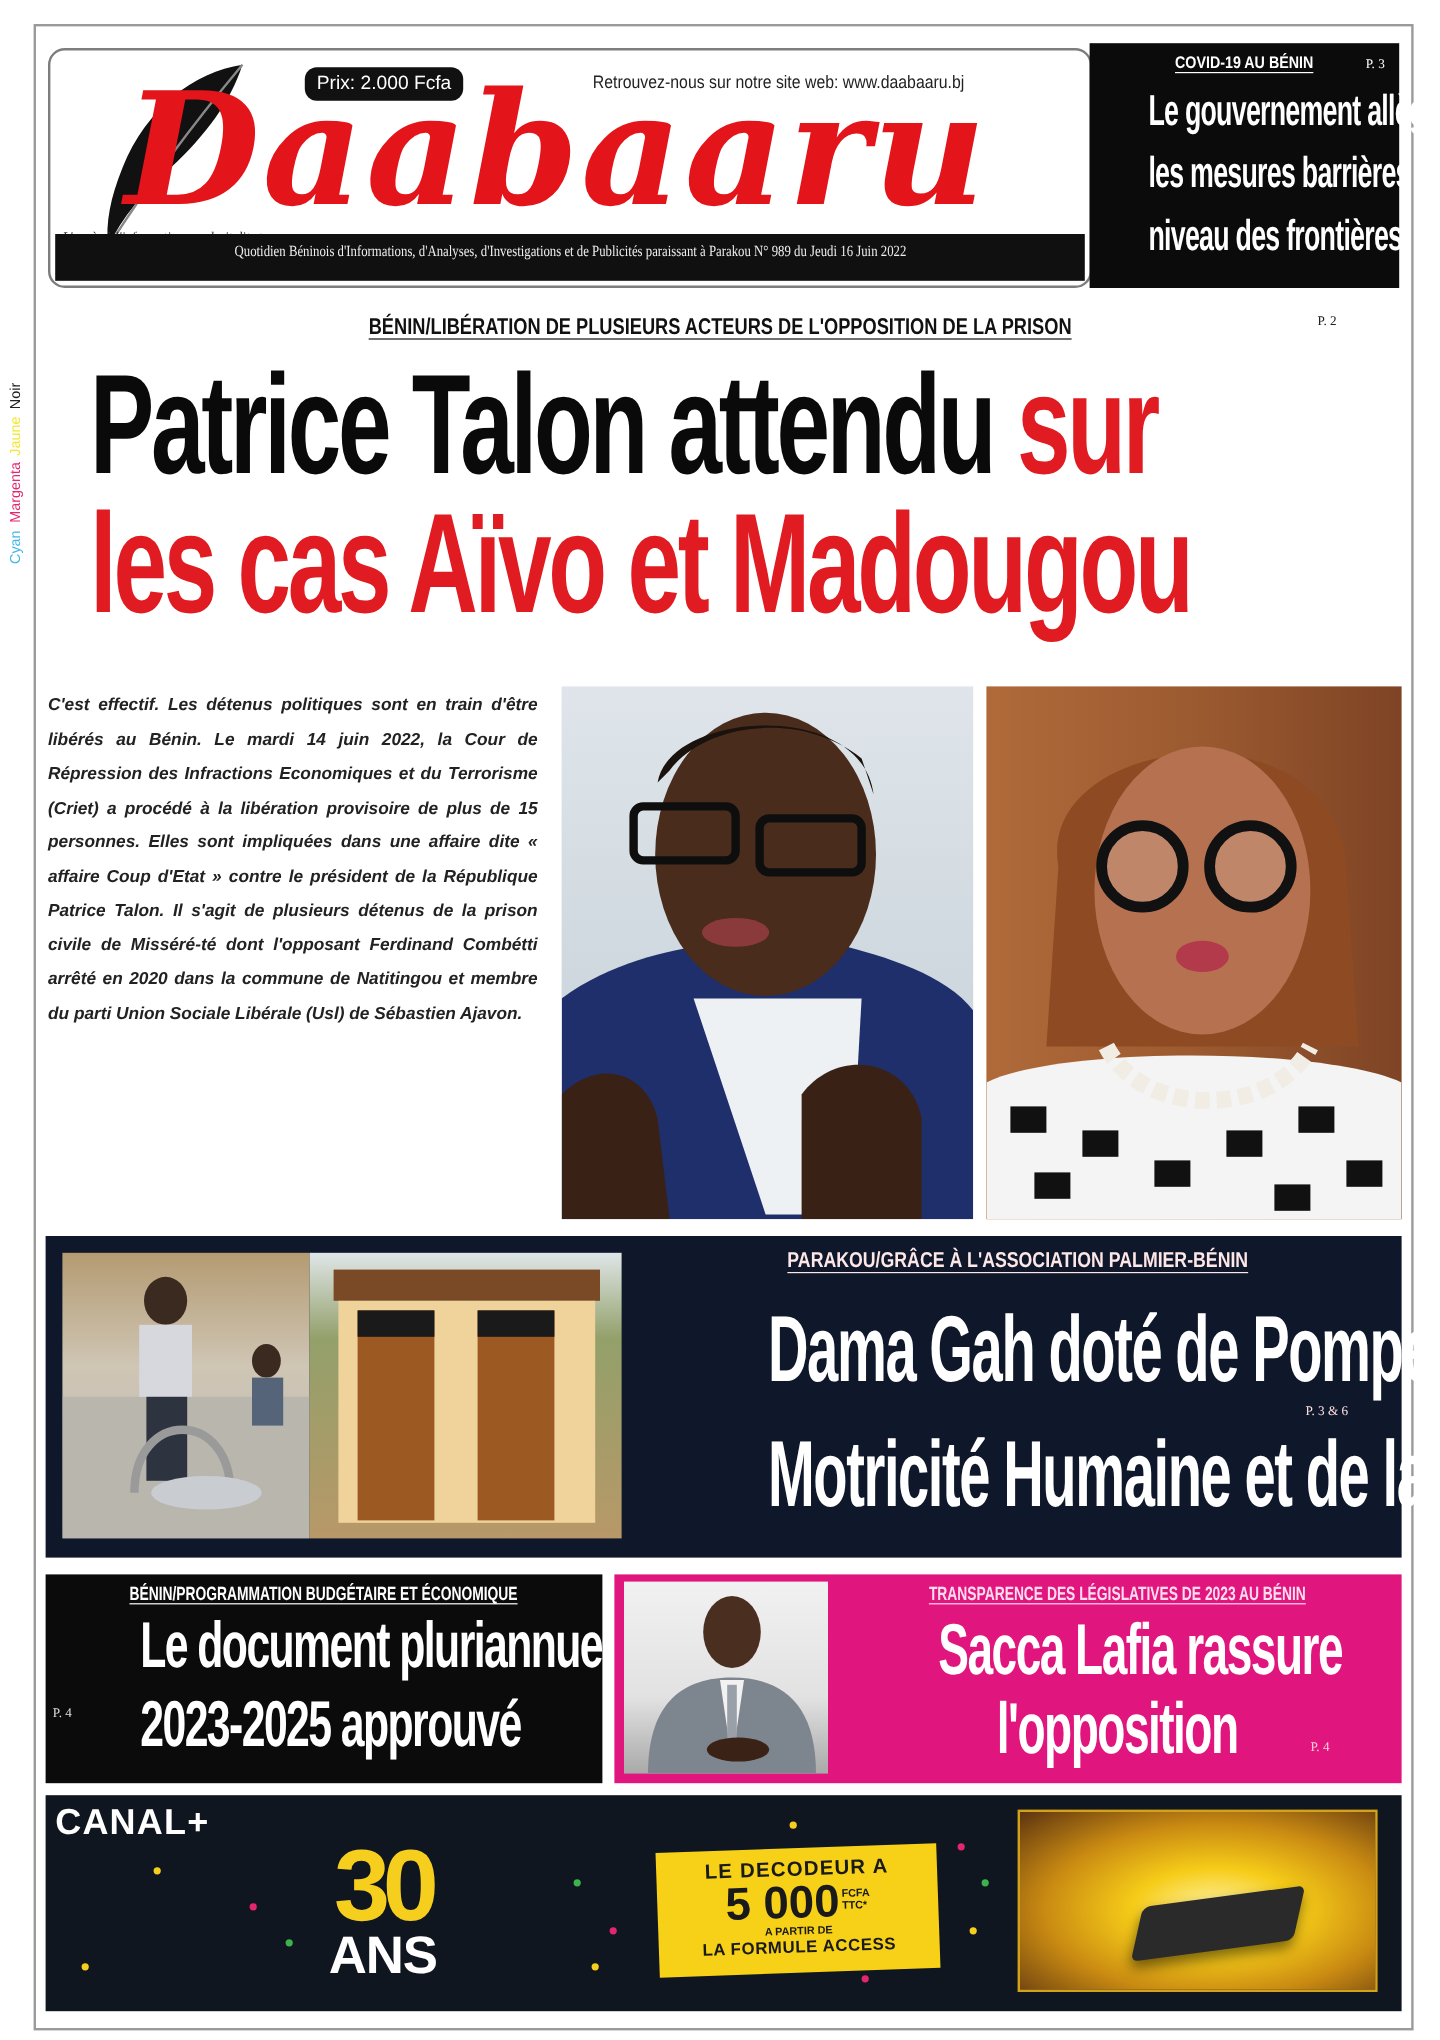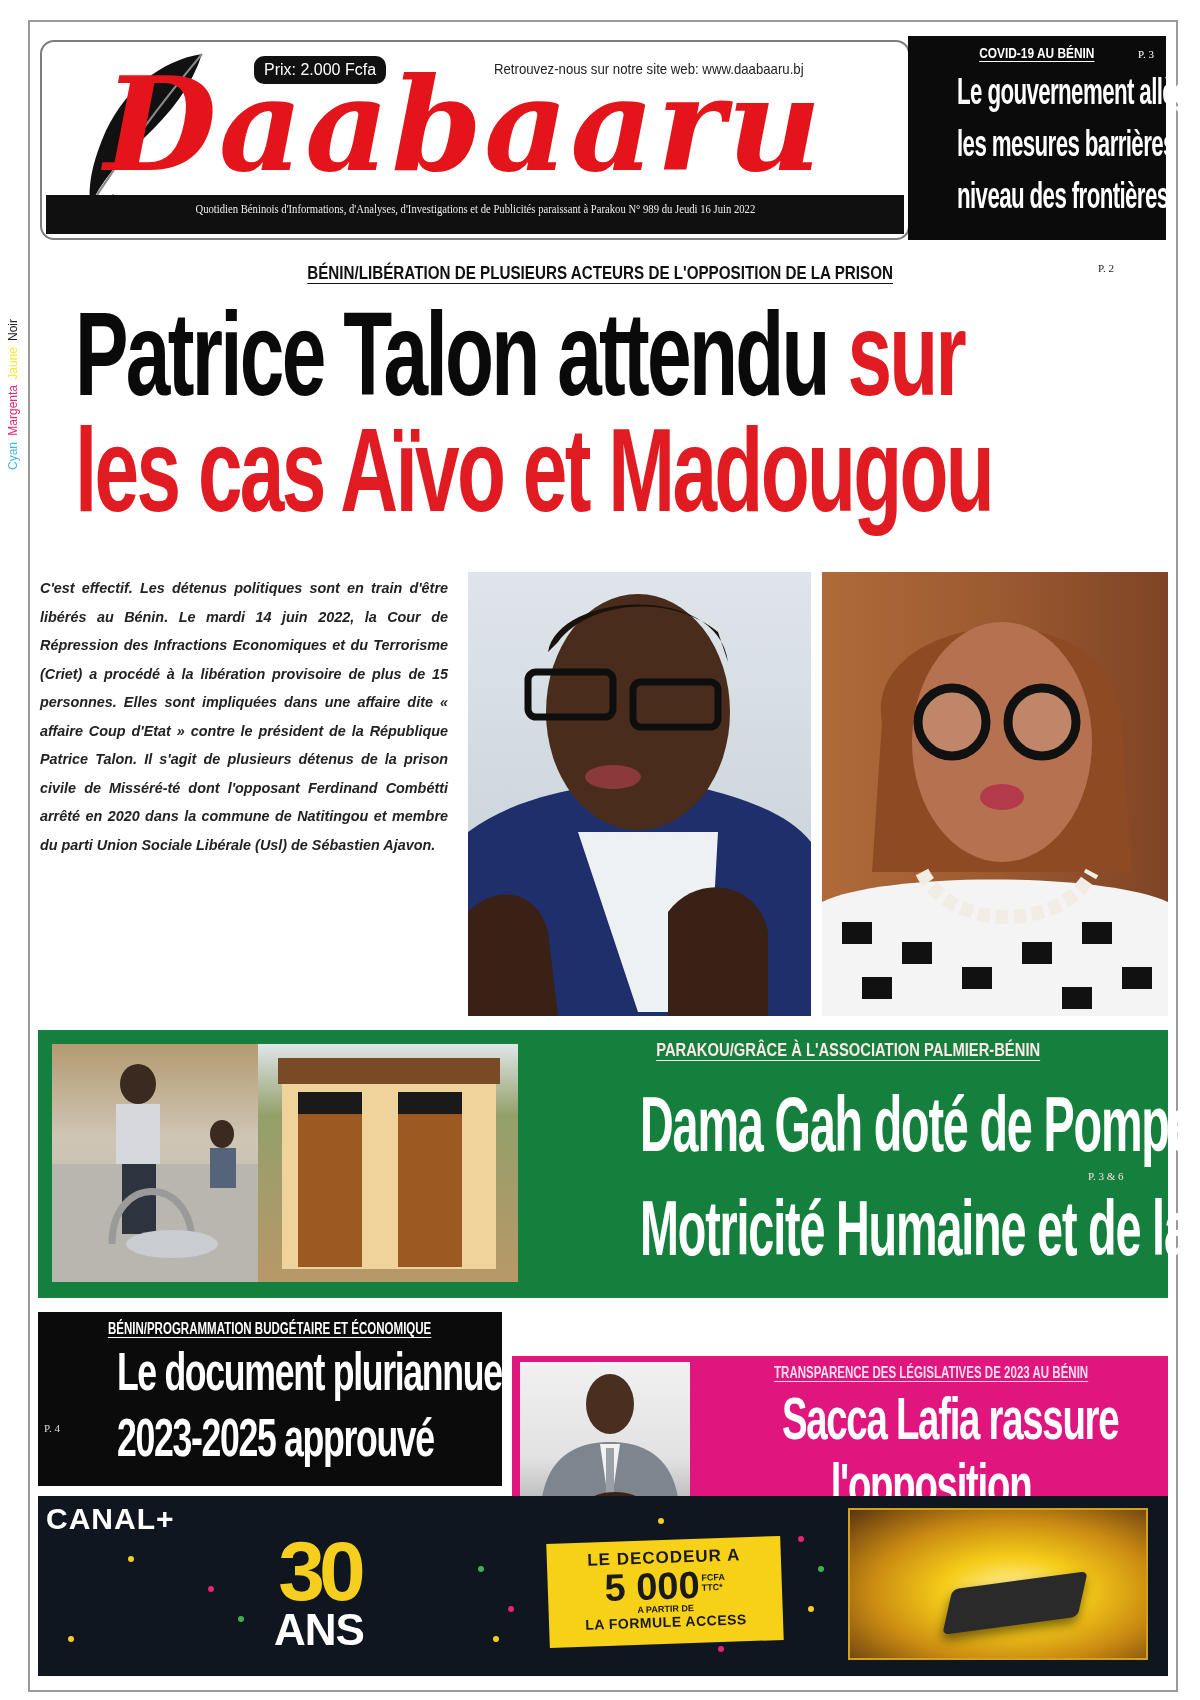--- a/index.html
+++ b/index.html
@@ -110,21 +110,21 @@
     background: linear-gradient(180deg, #dfe5ea 0%, #cfd8df 55%, #c7cfd6 100%);
   }
   .photo-woman {
     left: 822px; top: 572px; width: 346px; height: 444px;
     background: linear-gradient(90deg, #b06a3a 0%, #9c5a30 50%, #7e4425 100%);
   }
 
   
   .red-story {
     position: absolute; left: 38px; top: 1030px; width: 1130px; height: 268px;
-    background: #15803d;
+    background: #0f172a;
   }
   .red-photos {
     position: absolute; left: 14px; top: 14px; width: 466px; height: 238px; display: flex;
   }
   .red-photos .p1 { width: 206px; height: 100%; background: linear-gradient(180deg, #b49b72 0%, #cfc6b5 40%, #b5b2aa 100%); position: relative; overflow: hidden; }
   .red-photos .p2 { width: 260px; height: 100%; background: linear-gradient(180deg, #dfe6e8 0%, #93a06a 30%, #b89868 100%); position: relative; overflow: hidden; }
   .red-kicker {
     position: absolute; left: 500px; top: 10px; width: 620px; text-align: center;
   }
   .red-kicker span {
@@ -148,21 +148,21 @@
   .budget-box .kicker-light { margin-top: 8px; font-size: 16px; transform: scaleX(0.72); }
   .budget-head {
     font-family: "Liberation Sans", sans-serif; font-weight: bold;
     font-size: 54px; line-height: 66px; letter-spacing: -2px;
   }
   .budget-head div { white-space: nowrap; transform: scaleX(0.66); }
   .budget-page { position: absolute; left: 6px; top: 110px; color: #ddd; }
 
   .pink-box {
     position: absolute; left: 512px; top: 1312px; width: 656px; height: 174px;
-    background: #e0157d; color: #fff; margin-top: 44px;
+    background: #e0157d; color: #fff;
   }
   .pink-photo {
     position: absolute; left: 8px; top: 6px; width: 170px; height: 160px;
     background: linear-gradient(180deg, #f1f1f1 0%, #e2e2e2 60%, #a9a9a9 100%); overflow: hidden;
   }
   .pink-kicker { position: absolute; left: 186px; top: 8px; width: 466px; text-align: center; }
   .pink-kicker span {
     display: inline-block; font-family: "Liberation Sans", sans-serif; font-weight: bold;
     font-size: 16px; color: #fde; text-decoration: underline; text-underline-offset: 3px;
     transform: scaleX(0.72);

